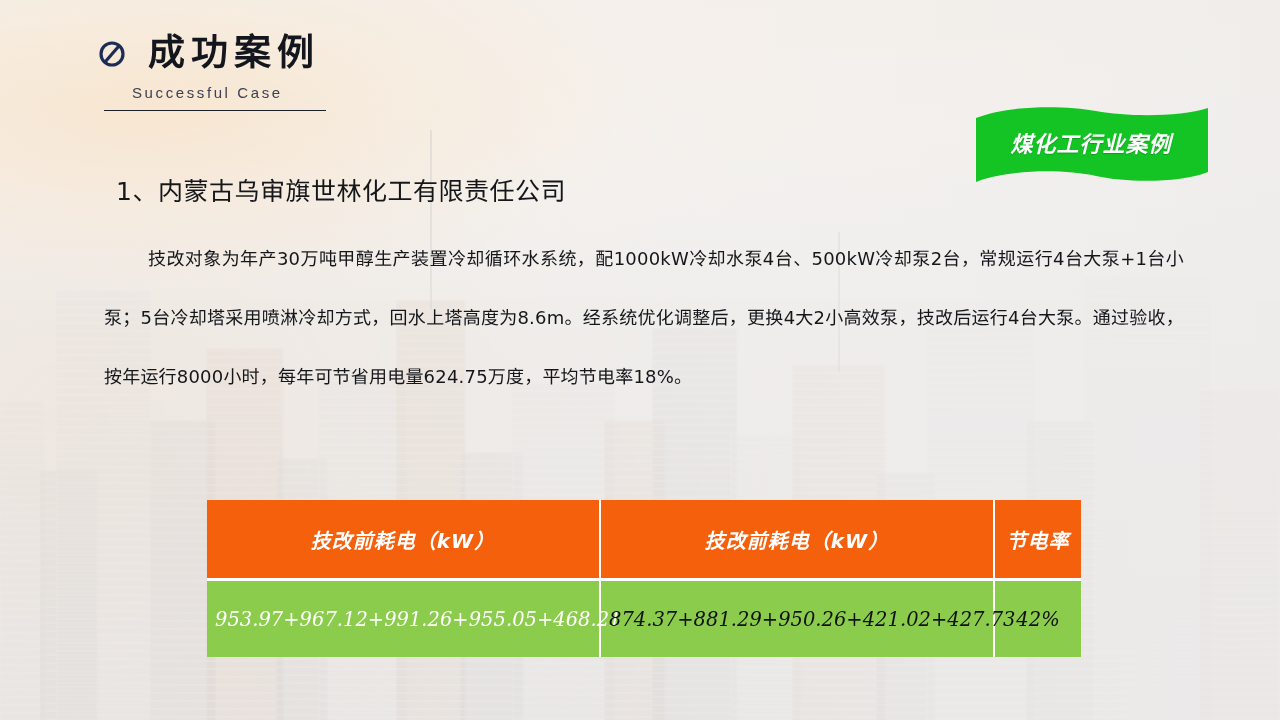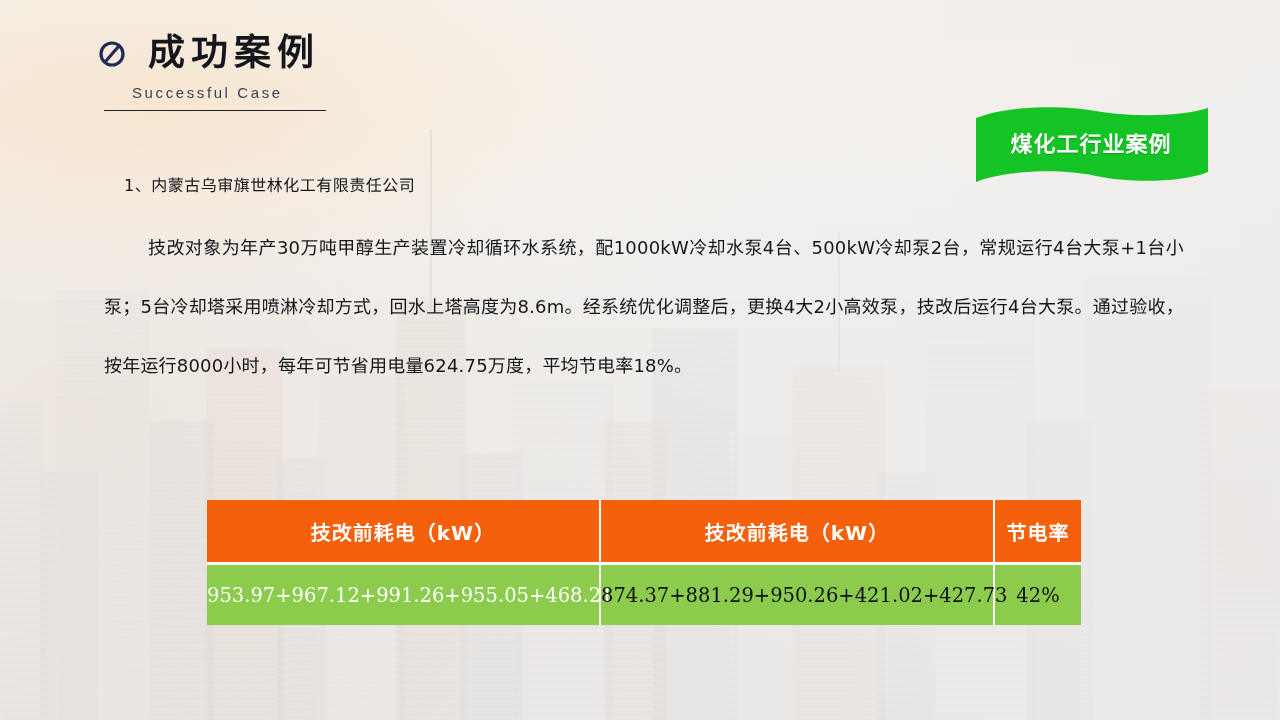--- a/index.html
+++ b/index.html
@@ -170,20 +170,21 @@
     background: #1c2129;
   }
 
   
   .flag-badge {
     position: absolute;
     left: 968px;
     top: 104px;
     width: 246px;
     height: 84px;
+    font-style: italic;
   }
   .flag-badge svg {
     position: absolute;
     inset: 0;
     display: block;
   }
   .flag-label {
     position: absolute;
     left: 0; right: 0;
     top: 22px;
@@ -199,23 +200,23 @@
   
   .body-copy {
     position: absolute;
     left: 104px;
     top: 176px;
     width: 1080px;
     color: #14161a;
     font-family: "DejaVu Sans", "Liberation Sans", sans-serif;
   }
   .heading-line {
-    font-size: 16px;
+    font-size: 25px;
     line-height: 1.25;
-    margin-left: 20px;
+    margin-left: 12px;
     letter-spacing: 0.5px;
   }
   .para {
     margin-top: 22px;
     font-size: 18px;
     line-height: 59px;
     text-indent: 44px;
     letter-spacing: 0.2px;
     text-align: justify;
     text-justify: inter-ideograph;
@@ -226,24 +227,25 @@
     position: absolute;
     left: 207px;
     top: 500px;
     width: 874px;
     border-collapse: separate;
     border-spacing: 0;
     table-layout: fixed;
   }
   .data-table th,
   .data-table td {
-    padding: 0;
+    padding: 8px;
     border: 0;
     vertical-align: middle;
     text-align: center;
+    font-style: italic;
   }
   .data-table th {
     height: 62px;
     background: #f4600b;
     color: #ffffff;
     font-size: 20px;
     font-weight: bold;
     letter-spacing: 1px;
     font-family: "DejaVu Sans", "Liberation Sans", sans-serif;
     border-right: 2px solid #ffffff;

